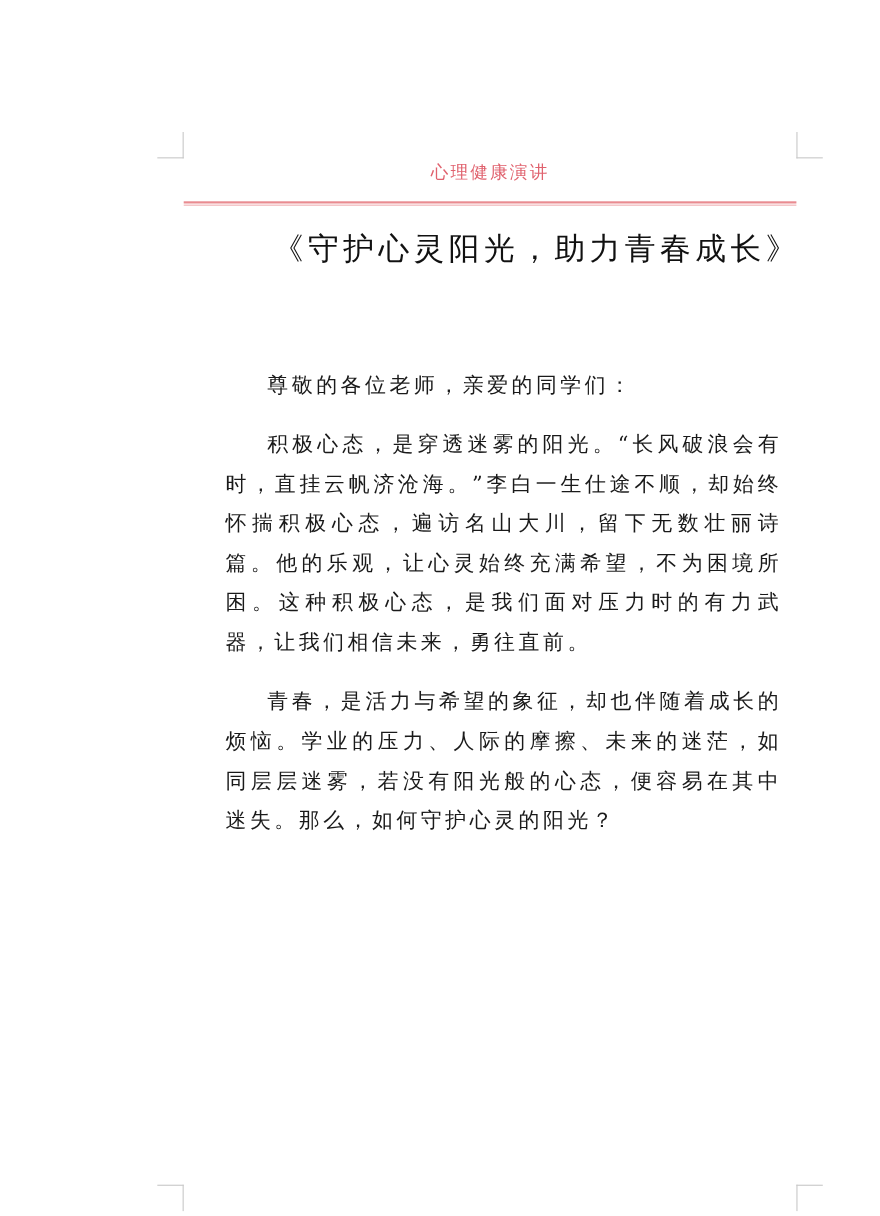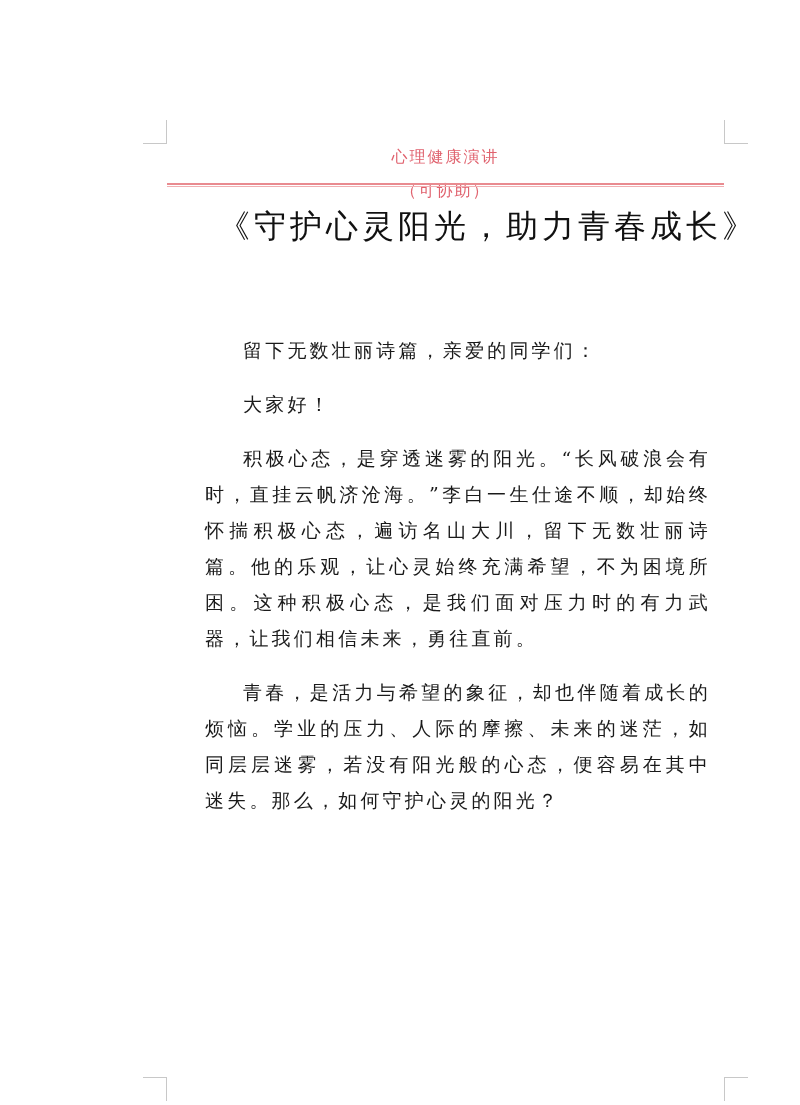--- a/index.html
+++ b/index.html
@@ -12,48 +12,46 @@
 
     .crop { position: absolute; width: 24px; height: 24px; }
     .crop.tl { left: 95px; top: 72px; border-right: 1px solid #c8c8c8; border-bottom: 1px solid #c8c8c8; }
     .crop.tr { left: 676px; top: 72px; border-left: 1px solid #c8c8c8; border-bottom: 1px solid #c8c8c8; }
     .crop.bl { left: 95px; top: 1029px; border-right: 1px solid #c8c8c8; border-top: 1px solid #c8c8c8; }
     .crop.br { left: 676px; top: 1029px; border-left: 1px solid #c8c8c8; border-top: 1px solid #c8c8c8; }
 
     .header { position: absolute; left: 119px; top: 86px; width: 557px; text-align: center; color: #e0626e; font-size: 16px; line-height: 22px; letter-spacing: 2px; }
     .header-rule { position: absolute; left: 119px; top: 135px; width: 557px; height: 4px; border-top: 2px solid #e98b90; border-bottom: 1px solid #f0b0b3; }
 
-    .doc-title { position: absolute; left: 140px; top: 158px; width: 600px; text-align: center; font-size: 32px; line-height: 40px; letter-spacing: 4px; color: #111; }
+    .doc-title { position: absolute; left: 140px; top: 158px; width: 600px; text-align: center; font-size: 28px; line-height: 40px; letter-spacing: 4px; color: #111; }
 
     .body { position: absolute; left: 145px; top: 272px; width: 530px; font-size: 19px; line-height: 36px; letter-spacing: 3.2px; color: #1a1a1a; }
     .body p { text-indent: 2em; margin-bottom: 18px; text-align: justify; }
     .body p.greeting { margin-bottom: 18px; }
 
     .footer { position: absolute; left: 119px; top: 1084px; width: 557px; text-align: center; font-size: 12px; color: #777; letter-spacing: 2px; font-family: "DejaVu Sans", "Liberation Sans", sans-serif; }
   </style>
 </head>
 <body>
 
 <div class="page">
   <div class="crop tl"></div>
   <div class="crop tr"></div>
   <div class="crop bl"></div>
   <div class="crop br"></div>
 
   <div class="header">
     <div>心理健康演讲</div>
-    <div>（可协助）</div>
   </div>
   <div class="header-rule"></div>
 
   <div class="doc-title">《守护心灵阳光，助力青春成长》</div>
 
   <div class="body">
-    <p class="greeting">留下无数壮丽诗篇，亲爱的同学们：</p>
-    <p class="greeting">大家好！</p>
+    <p class="greeting">尊敬的各位老师，亲爱的同学们：</p>
     <p>积极心态，是穿透迷雾的阳光。“长风破浪会有时，直挂云帆济沧海。”李白一生仕途不顺，却始终怀揣积极心态，遍访名山大川，留下无数壮丽诗篇。他的乐观，让心灵始终充满希望，不为困境所困。这种积极心态，是我们面对压力时的有力武器，让我们相信未来，勇往直前。</p>
     <p>青春，是活力与希望的象征，却也伴随着成长的烦恼。学业的压力、人际的摩擦、未来的迷茫，如同层层迷雾，若没有阳光般的心态，便容易在其中迷失。那么，如何守护心灵的阳光？</p>
   </div>
 
   <div class="footer">
     <span>第 1 页</span>
   </div>
 </div>
 
 <div class="right-strip"></div>

